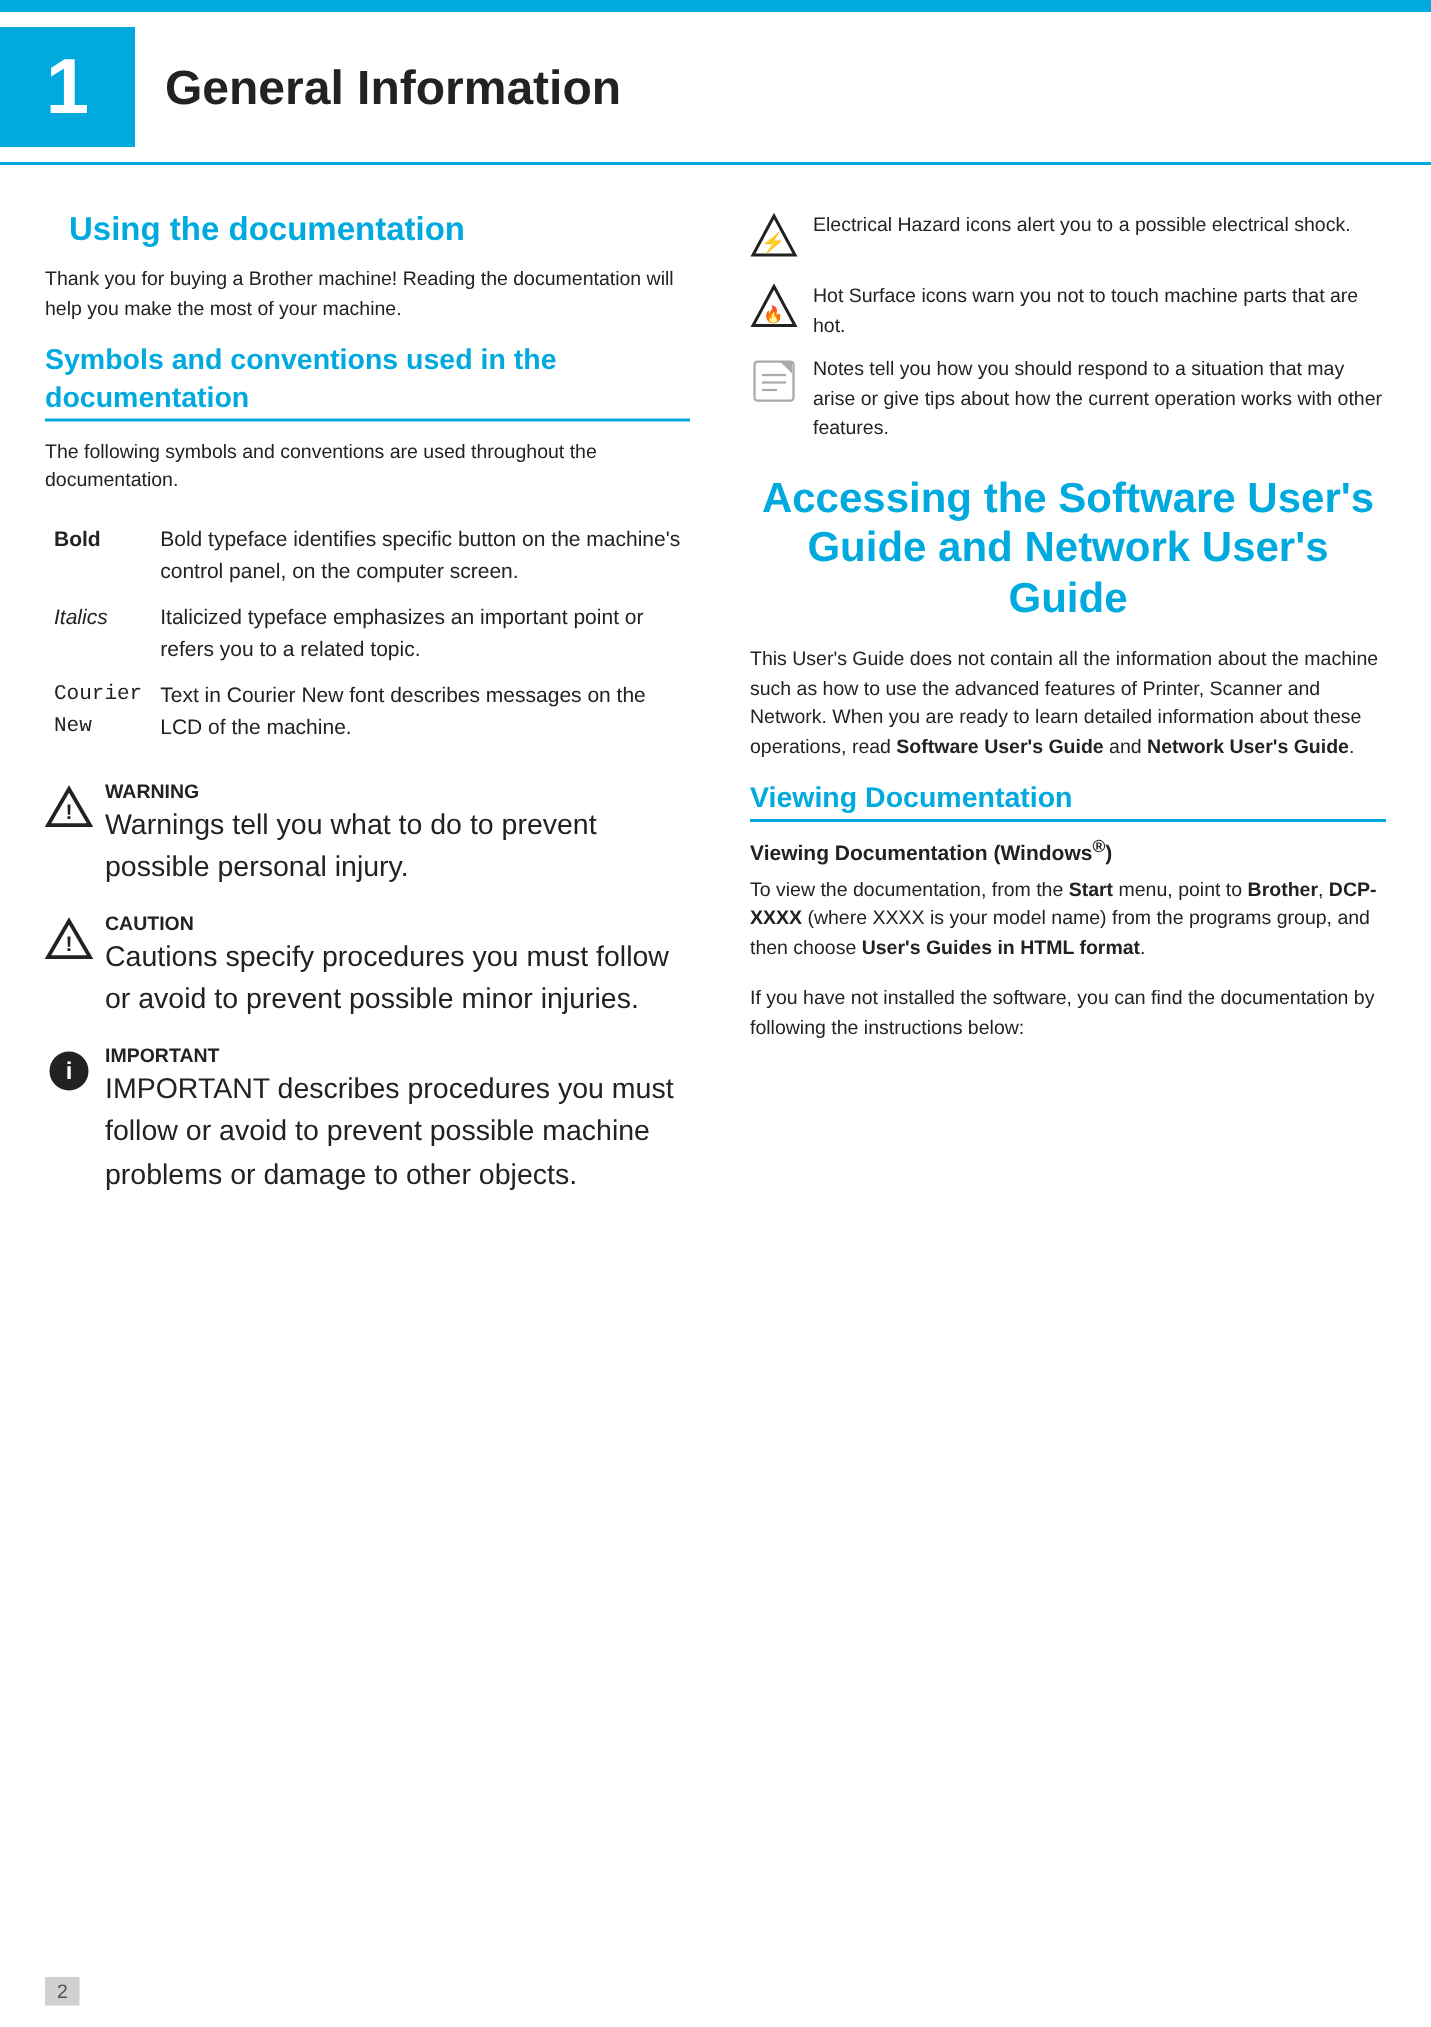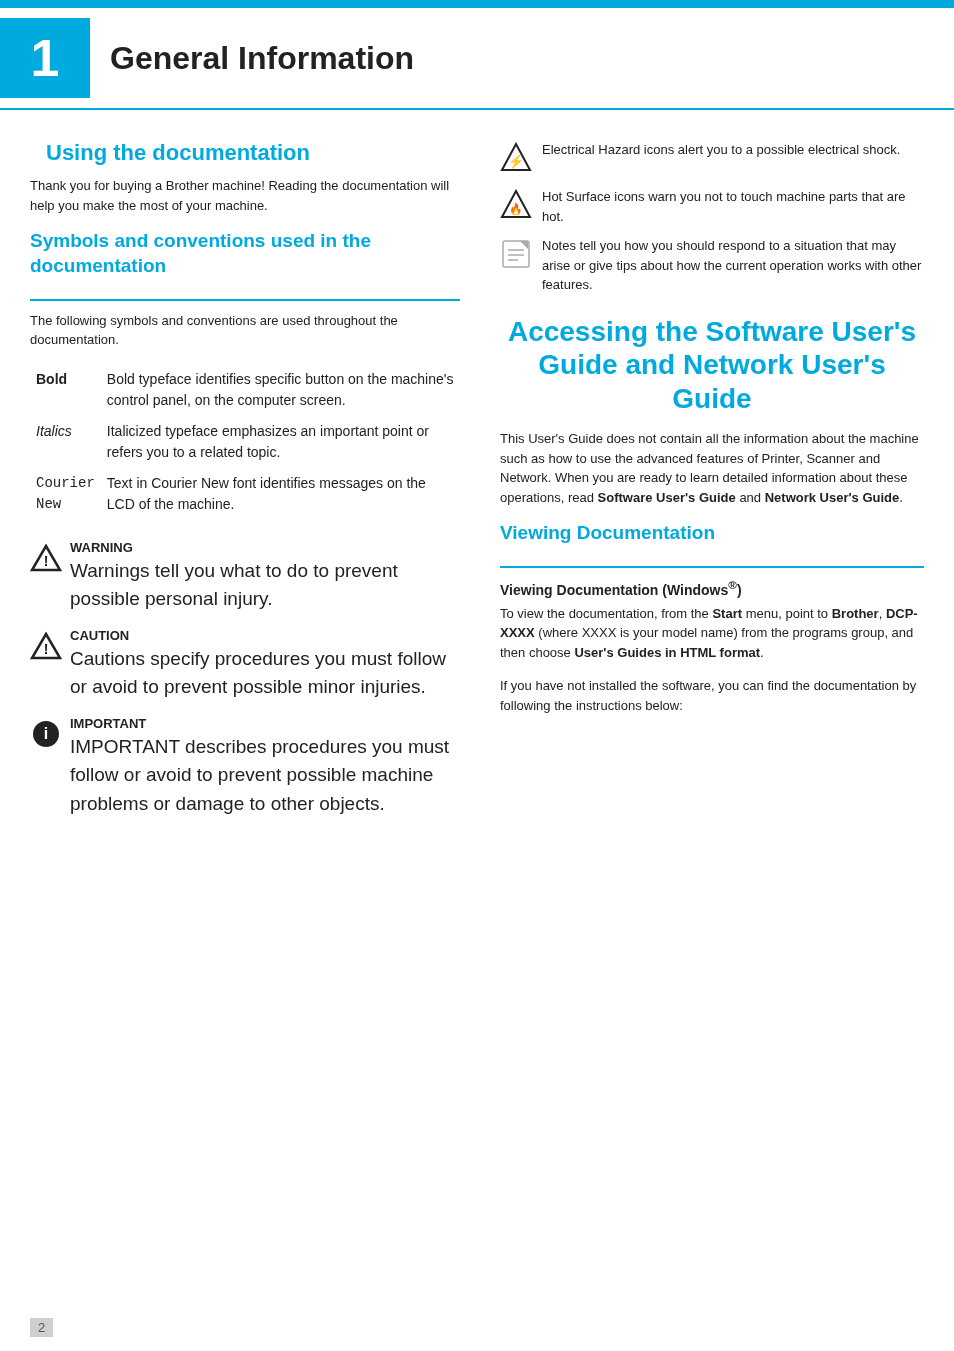--- a/index.html
+++ b/index.html
@@ -67,21 +67,21 @@
       margin-bottom: 10px;
       line-height: 1.2;
       margin-left: 16px;
     }
 
     .section-heading-blue-underline {
       font-size: 19px;
       font-weight: bold;
       color: #00aadf;
       border-bottom: 2px solid #00aadf;
-      padding-bottom: 20px;
+      padding-bottom: 0;
       margin-bottom: 10px;
       line-height: 1.3;
     }
 
     .section-heading-sub {
       font-size: 14px;
       font-weight: bold;
       color: #222;
       margin-bottom: 6px;
     }
@@ -237,21 +237,21 @@
           <tr>
             <td class="conv-term">Bold</td>
             <td>Bold typeface identifies specific button on the machine's control panel, on the computer screen.</td>
           </tr>
           <tr>
             <td class="conv-term-italic"><em>Italics</em></td>
             <td>Italicized typeface emphasizes an important point or refers you to a related topic.</td>
           </tr>
           <tr>
             <td class="conv-term-courier"><code>Courier<br>New</code></td>
-            <td>Text in Courier New font identifies messages on the LCD of the machine.</td>
+            <td>Text in Courier New font describes messages on the LCD of the machine.</td>
           </tr>
         </tbody>
       </table>
     </div>
 
     <div class="notice-box">
       <div class="notice-icon">
 
         <svg width="32" height="32" viewBox="0 0 32 32">
           <polygon points="16,4 30,28 2,28" fill="none" stroke="#222" stroke-width="2.5"></polygon>

